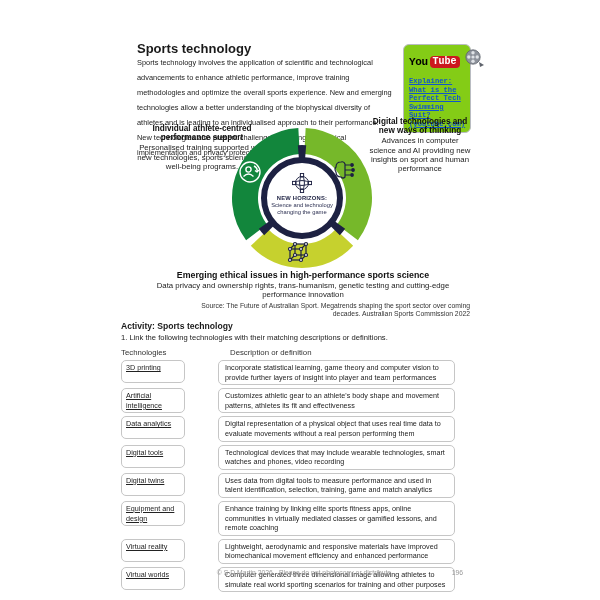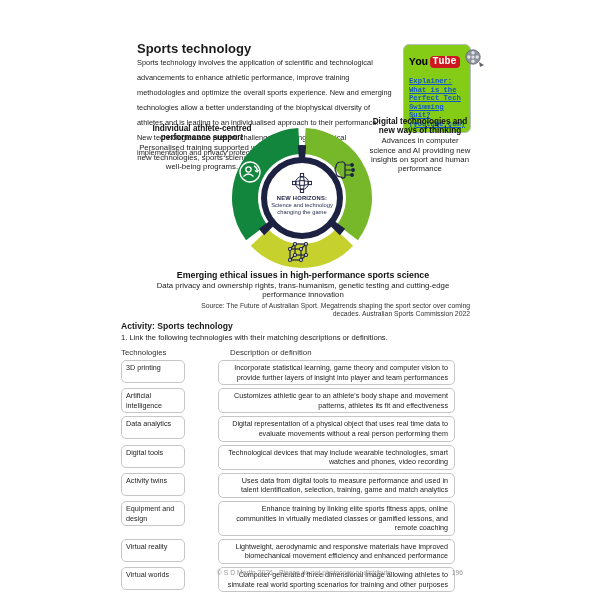--- a/index.html
+++ b/index.html
@@ -42,22 +42,22 @@
   
   .activity { position:absolute; left:121px; top:321px; width:334px; }
   .act-title { font-size:8.6px; font-weight:bold; }
   .act-instr { font-size:7.6px; margin-top:2px; color:#222; }
   .tbl-headers { display:flex; margin-top:6px; font-size:7.8px; color:#333; }
   .tbl-headers .th1 { width:48px; }
   .tbl-headers .th2 { margin-left:33px;padding-left:28px; }
   .tbl { margin-top:3px; }
   .tbl-row { display:flex; align-items:flex-start; margin-bottom:3px; }
   .cell { border:1px solid #c6c6c6; border-radius:5px; background:#fff; font-size:7.2px; line-height:9.6px; color:#222; }
-  .cell-tech { width:68px; min-height:23px; padding:2px 4px; }
-  .cell-desc { width:253px; min-height:23px; margin-left:33px; padding:2px 6px;text-align:right; }
+  .cell-tech { width:68px; min-height:23px; padding:2px 4px;text-decoration:underline; }
+  .cell-desc { width:253px; min-height:23px; margin-left:33px; padding:2px 6px; }
 
   
   .footer { position:absolute; left:137px; top:569px; width:334px; font-size:6.8px; color:#999; text-align:center; }
   .page-num { position:absolute; right:137px; top:569px; font-size:6.8px; color:#999; }
 </style>
 </head>
 <body>
 
 <div class="page">
 
@@ -178,21 +178,21 @@
       </div>
       <div class="tbl-row">
         <div class="cell cell-tech">Data analytics</div>
         <div class="cell cell-desc">Digital representation of a physical object that uses real time data to evaluate movements without a real person performing them</div>
       </div>
       <div class="tbl-row">
         <div class="cell cell-tech">Digital tools</div>
         <div class="cell cell-desc">Technological devices that may include wearable technologies, smart watches and phones, video recording</div>
       </div>
       <div class="tbl-row">
-        <div class="cell cell-tech">Activity twins</div>
+        <div class="cell cell-tech">Digital twins</div>
         <div class="cell cell-desc">Uses data from digital tools to measure performance and used in talent identification, selection, training, game and match analytics</div>
       </div>
       <div class="tbl-row">
         <div class="cell cell-tech">Equipment and design</div>
         <div class="cell cell-desc">Enhance training by linking elite sports fitness apps, online communities in virtually mediated classes or gamified lessons, and remote coaching</div>
       </div>
       <div class="tbl-row">
         <div class="cell cell-tech">Virtual reality</div>
         <div class="cell cell-desc">Lightweight, aerodynamic and responsive materials have improved biomechanical movement efficiency and enhanced performance</div>
       </div>

